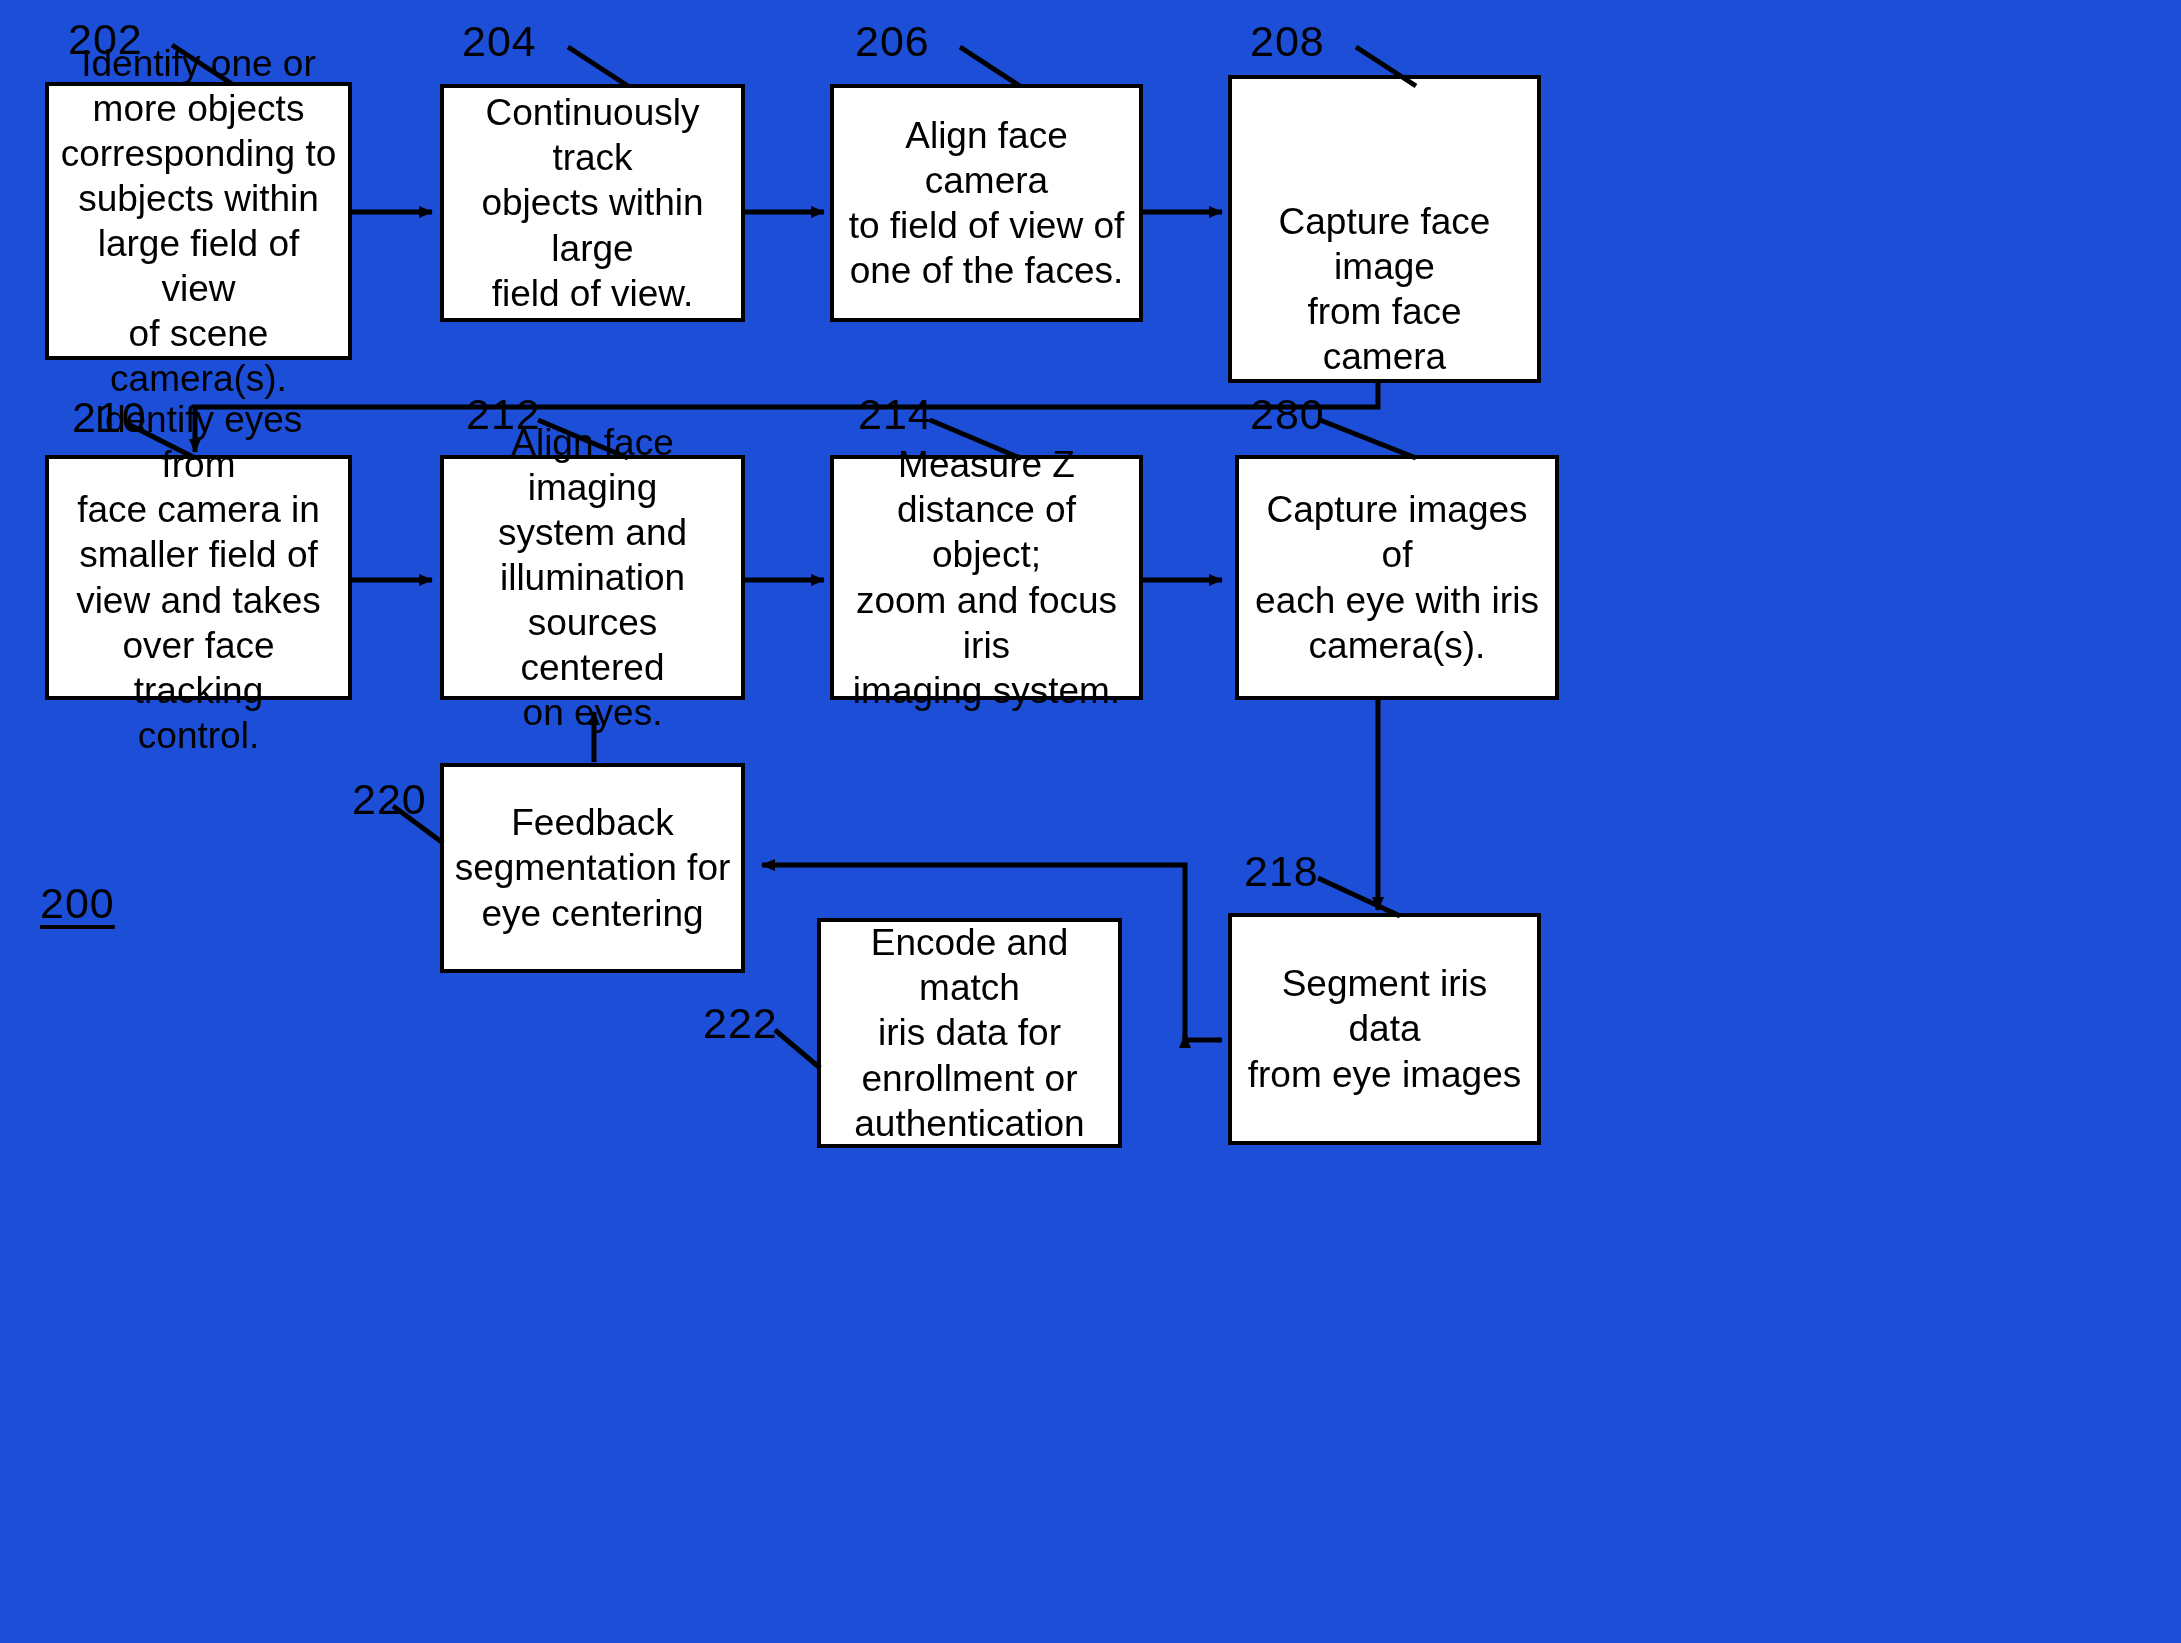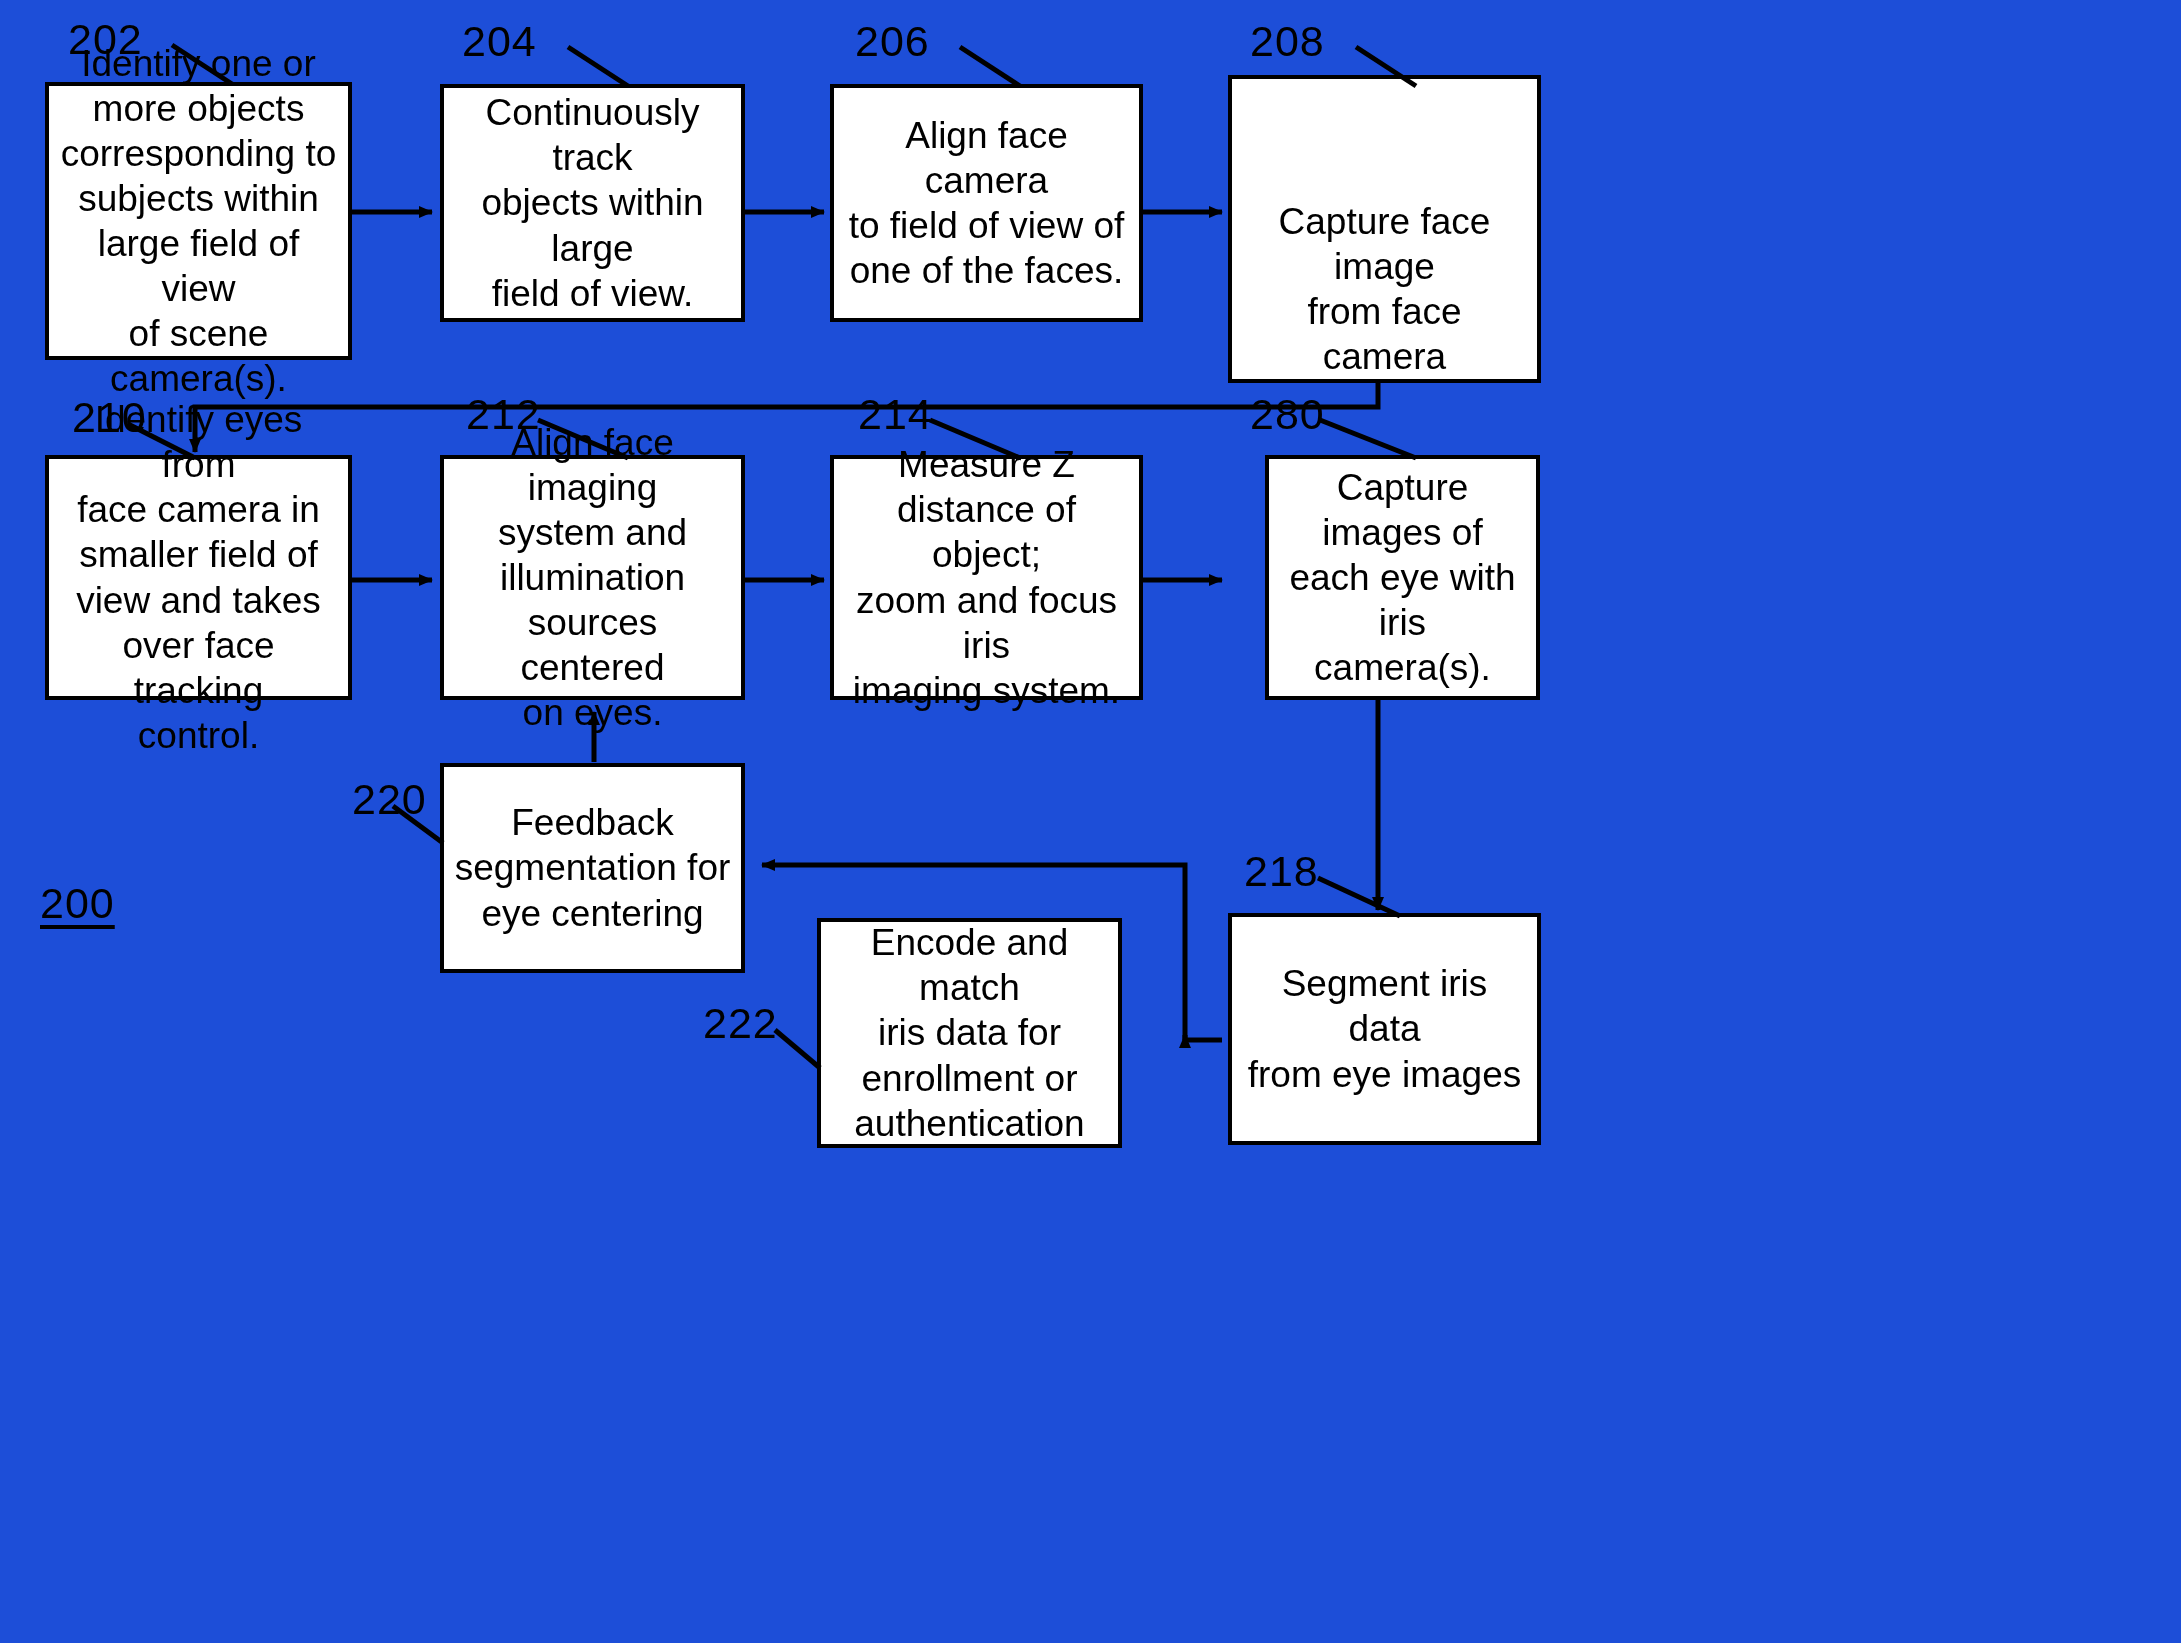--- a/index.html
+++ b/index.html
@@ -94,21 +94,21 @@
 on eyes.</span>
   </div>
 
   <div class="box" style="left:830px;top:455px;width:313px;height:245px;">
     <span class="txt">Measure Z
 distance of object;
 zoom and focus iris
 imaging system.</span>
   </div>
 
-  <div class="box" style="left:1265px;top:455px;width:275px;height:245px;text-align:center;">
+  <div class="box" style="left:1235px;top:455px;width:324px;height:245px;text-align:center;">
     <span class="txt">Capture images of
 each eye with iris
 camera(s).</span>
   </div>
 
   <div class="box" style="left:1228px;top:913px;width:313px;height:232px;">
     <span class="txt">Segment iris data
 from eye images</span>
   </div>
 

